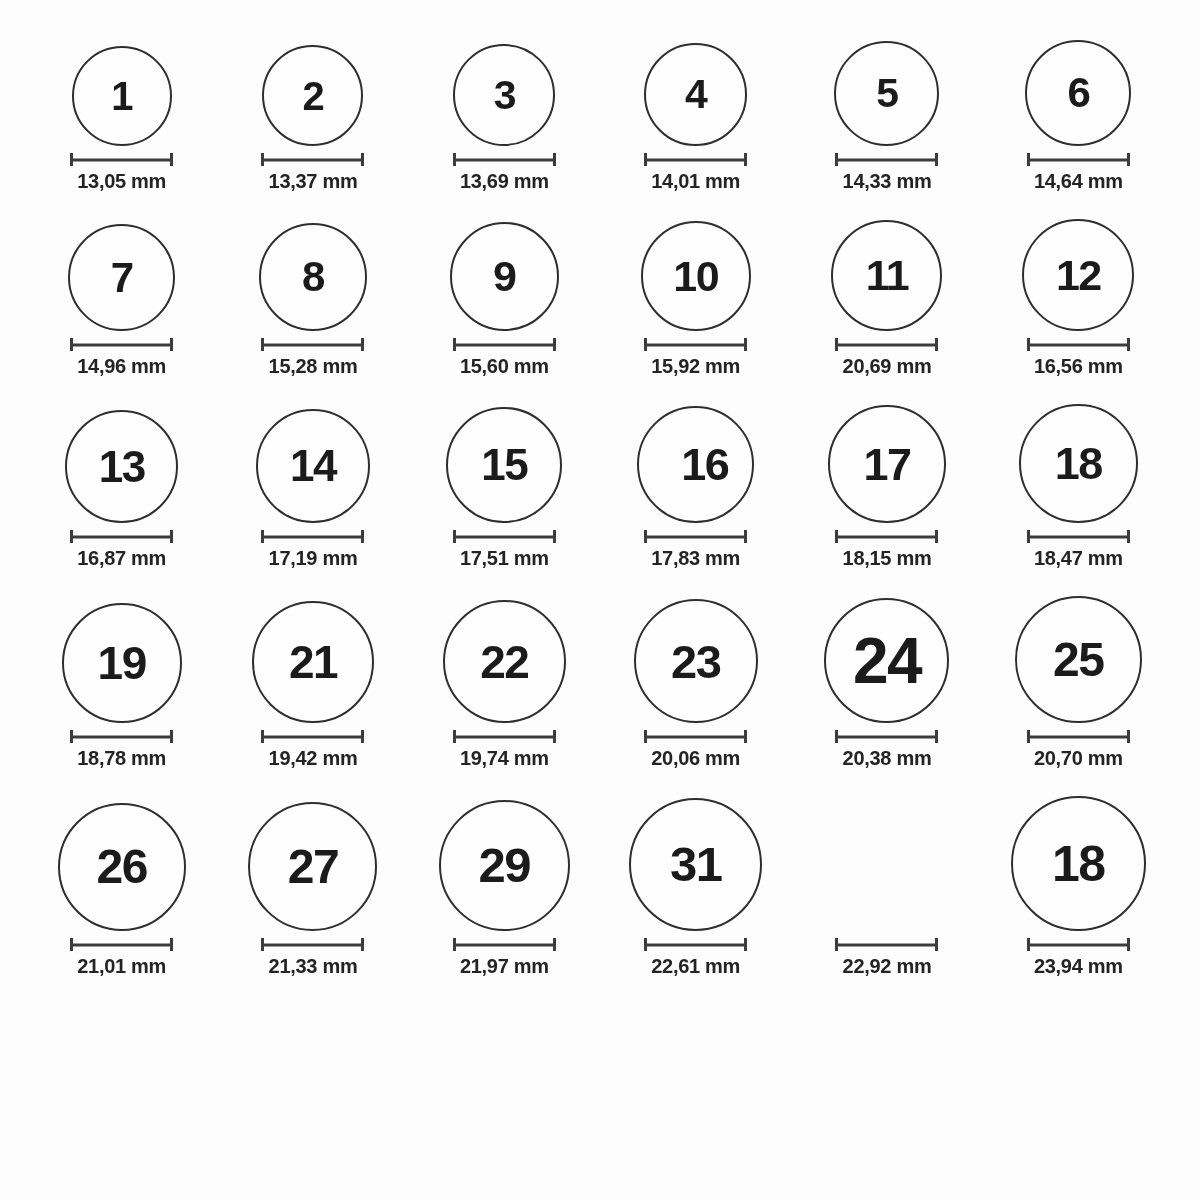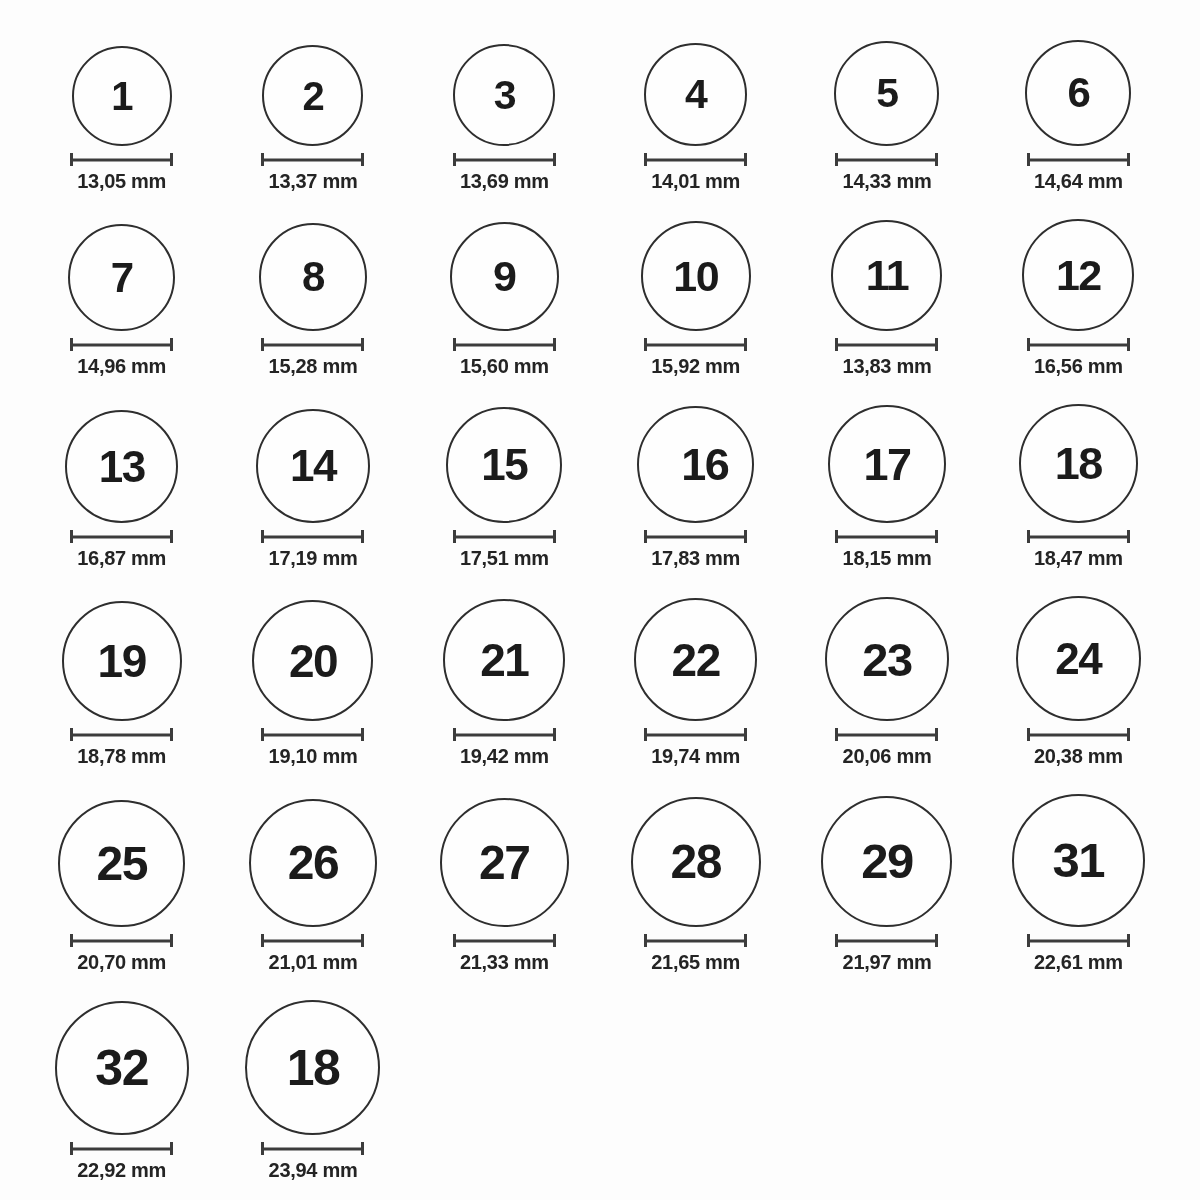--- a/index.html
+++ b/index.html
@@ -192,21 +192,21 @@
   </div>
       <div class="cell">
     <div class="circle" style="width: 111px; height: 111px;">
       <span class="num" style="font-size: 43px;">11</span>
     </div>
     <div class="ruler">
       <span class="tick left"></span>
       <span class="line"></span>
       <span class="tick right"></span>
     </div>
-    <div class="dia">13,83 mm</div>
+    <div class="dia">20,69 mm</div>
   </div>
       <div class="cell">
     <div class="circle" style="width: 112px; height: 112px;">
       <span class="num" style="font-size: 43px;">12</span>
     </div>
     <div class="ruler">
       <span class="tick left"></span>
       <span class="line"></span>
       <span class="tick right"></span>
     </div>
@@ -283,31 +283,20 @@
       <span class="num" style="font-size: 46px;">19</span>
     </div>
     <div class="ruler">
       <span class="tick left"></span>
       <span class="line"></span>
       <span class="tick right"></span>
     </div>
     <div class="dia">18,78 mm</div>
   </div>
       <div class="cell">
-    <div class="circle" style="width: 121px; height: 121px;">
-      <span class="num" style="font-size: 46px;">20</span>
-    </div>
-    <div class="ruler">
-      <span class="tick left"></span>
-      <span class="line"></span>
-      <span class="tick right"></span>
-    </div>
-    <div class="dia">19,10 mm</div>
-  </div>
-      <div class="cell">
     <div class="circle" style="width: 122px; height: 122px;">
       <span class="num" style="font-size: 46px;">21</span>
     </div>
     <div class="ruler">
       <span class="tick left"></span>
       <span class="line"></span>
       <span class="tick right"></span>
     </div>
     <div class="dia">19,42 mm</div>
   </div>
@@ -328,21 +317,21 @@
     </div>
     <div class="ruler">
       <span class="tick left"></span>
       <span class="line"></span>
       <span class="tick right"></span>
     </div>
     <div class="dia">20,06 mm</div>
   </div>
       <div class="cell">
     <div class="circle" style="width: 125px; height: 125px;">
-      <span class="num" style="font-size: 44px;">24</span>
+      <span class="num" style="font-size: 64px;">24</span>
     </div>
     <div class="ruler">
       <span class="tick left"></span>
       <span class="line"></span>
       <span class="tick right"></span>
     </div>
     <div class="dia">20,38 mm</div>
   </div>
       <div class="cell">
     <div class="circle" style="width: 127px; height: 127px;">
@@ -371,31 +360,20 @@
       <span class="num" style="font-size: 48px;">27</span>
     </div>
     <div class="ruler">
       <span class="tick left"></span>
       <span class="line"></span>
       <span class="tick right"></span>
     </div>
     <div class="dia">21,33 mm</div>
   </div>
       <div class="cell">
-    <div class="circle" style="width: 130px; height: 130px;">
-      <span class="num" style="font-size: 48px;">28</span>
-    </div>
-    <div class="ruler">
-      <span class="tick left"></span>
-      <span class="line"></span>
-      <span class="tick right"></span>
-    </div>
-    <div class="dia">21,65 mm</div>
-  </div>
-      <div class="cell">
     <div class="circle" style="width: 131px; height: 131px;">
       <span class="num" style="font-size: 49px;">29</span>
     </div>
     <div class="ruler">
       <span class="tick left"></span>
       <span class="line"></span>
       <span class="tick right"></span>
     </div>
     <div class="dia">21,97 mm</div>
   </div>
@@ -404,23 +382,20 @@
       <span class="num" style="font-size: 49px;">31</span>
     </div>
     <div class="ruler">
       <span class="tick left"></span>
       <span class="line"></span>
       <span class="tick right"></span>
     </div>
     <div class="dia">22,61 mm</div>
   </div>
       <div class="cell">
-    <div class="circle" style="width: 134px; height: 134px;">
-      <span class="num" style="font-size: 50px;">32</span>
-    </div>
     <div class="ruler">
       <span class="tick left"></span>
       <span class="line"></span>
       <span class="tick right"></span>
     </div>
     <div class="dia">22,92 mm</div>
   </div>
       <div class="cell">
     <div class="circle" style="width: 135px; height: 135px;">
       <span class="num" style="font-size: 50px;">18</span>

